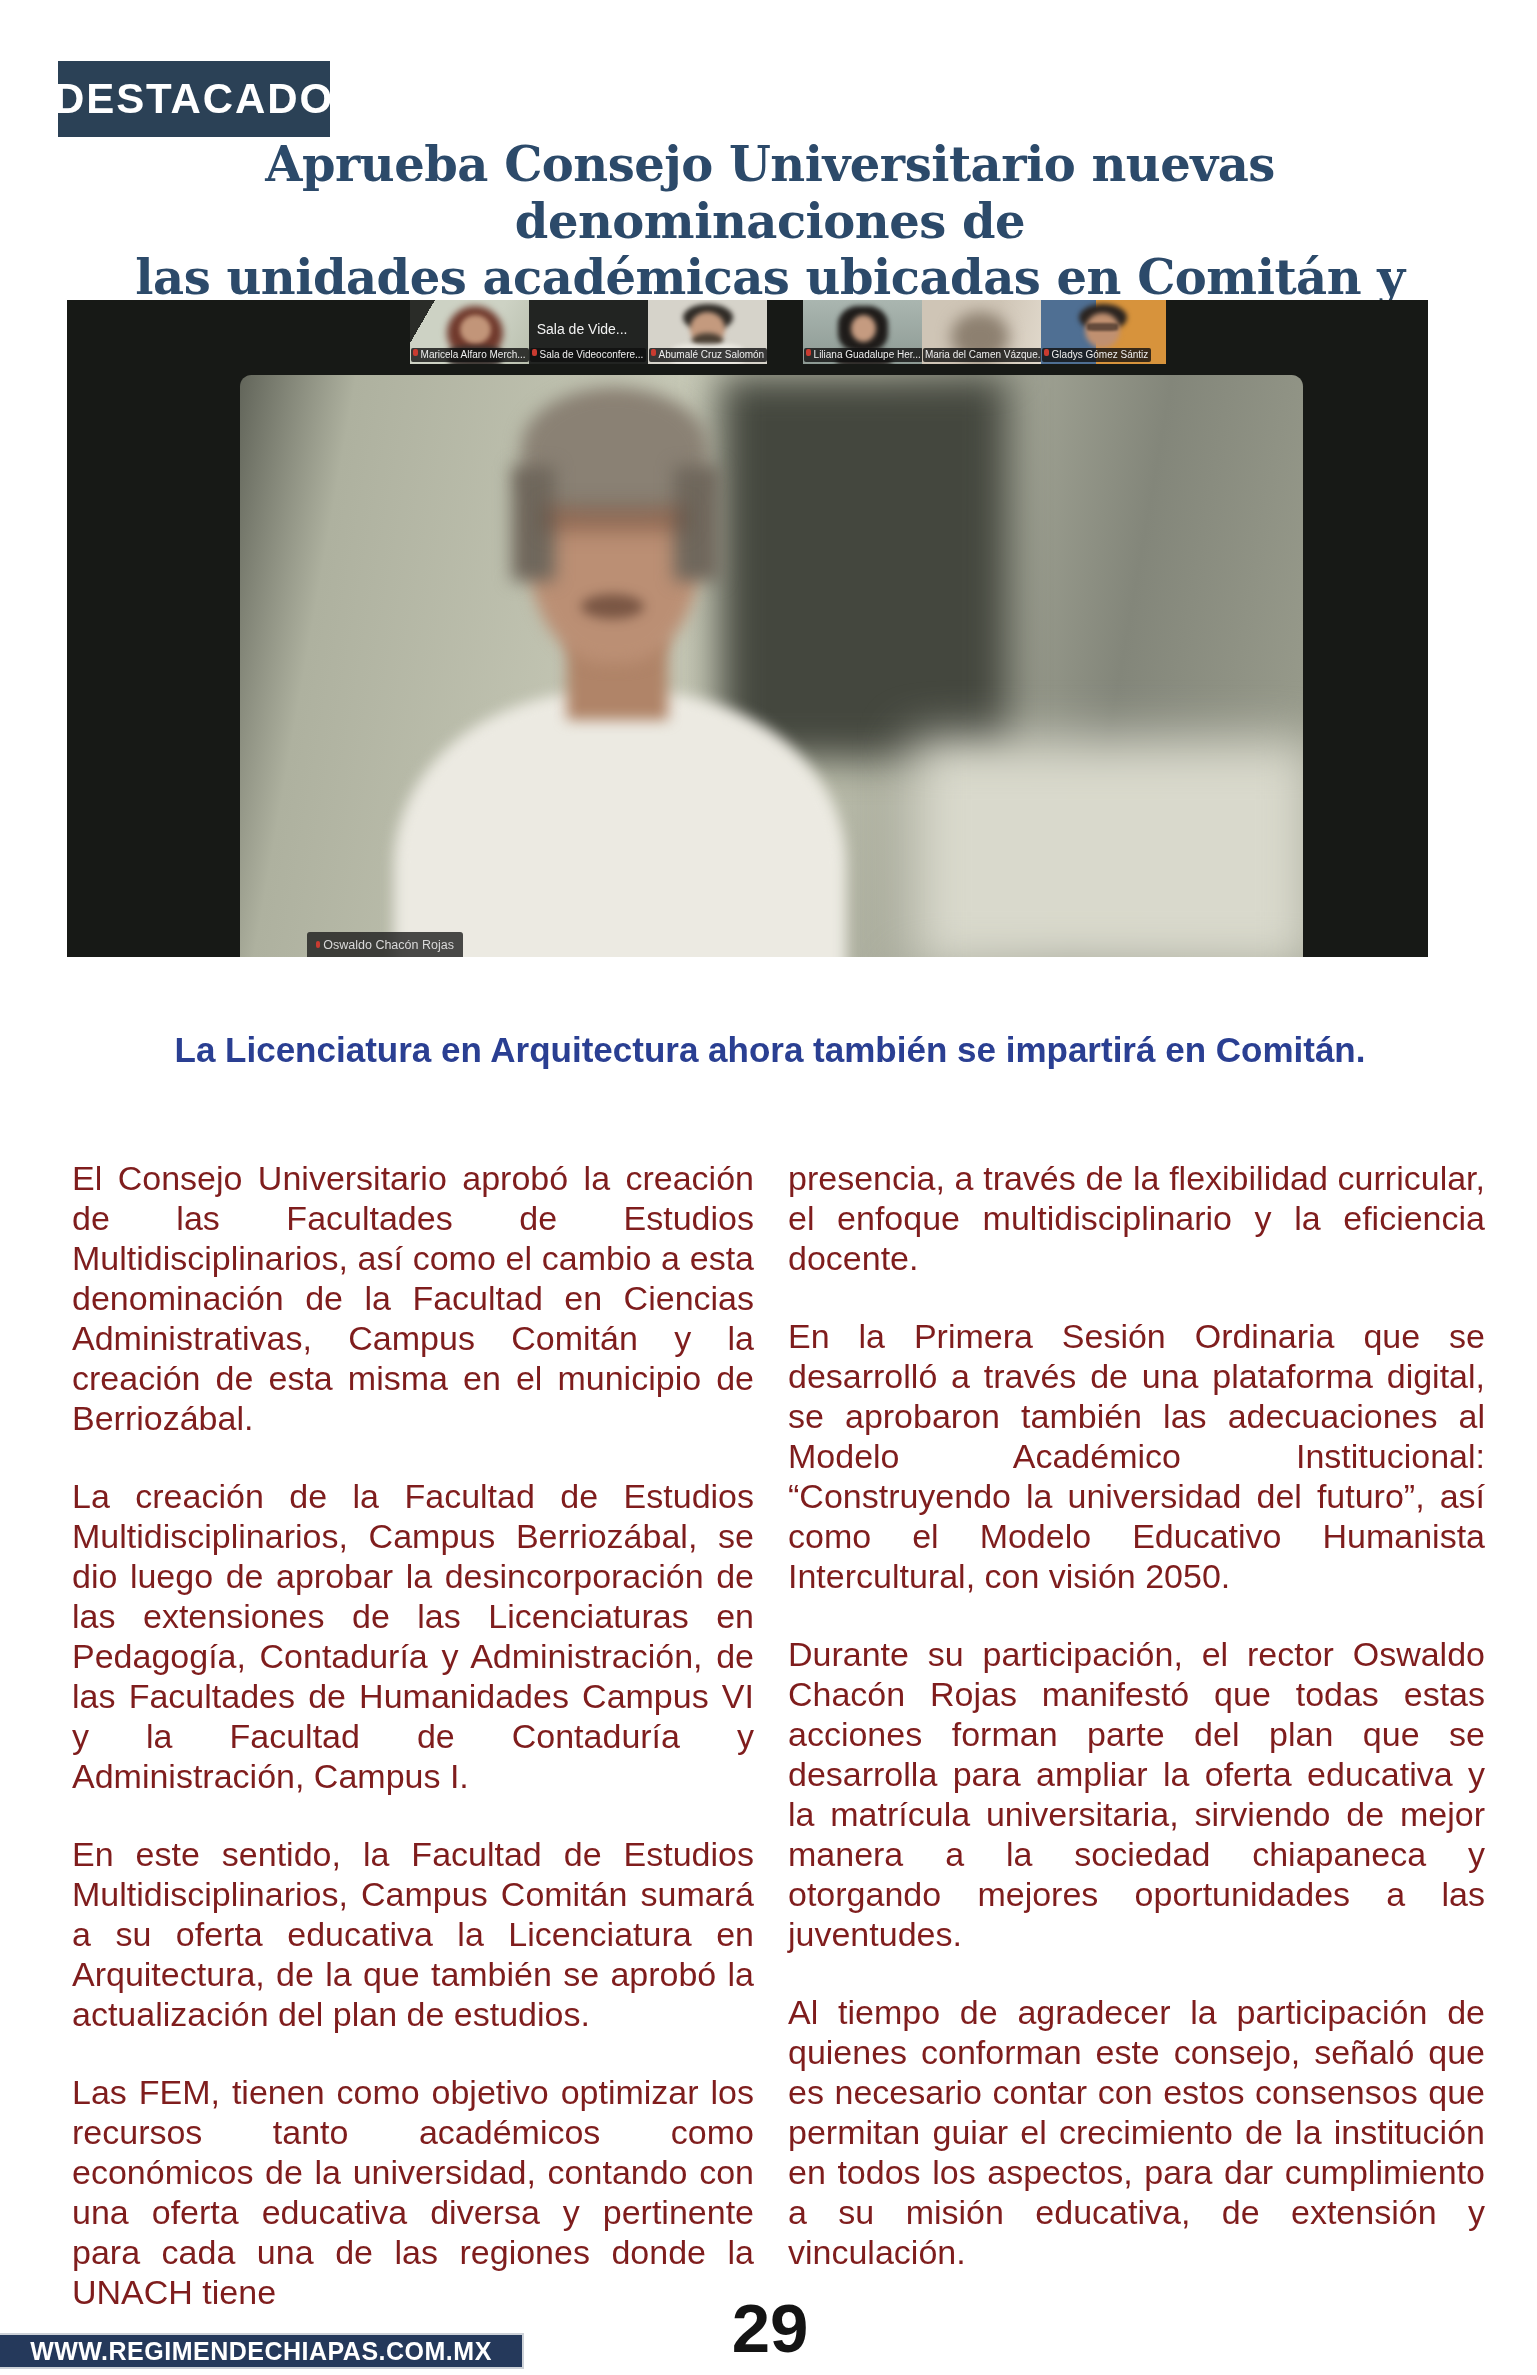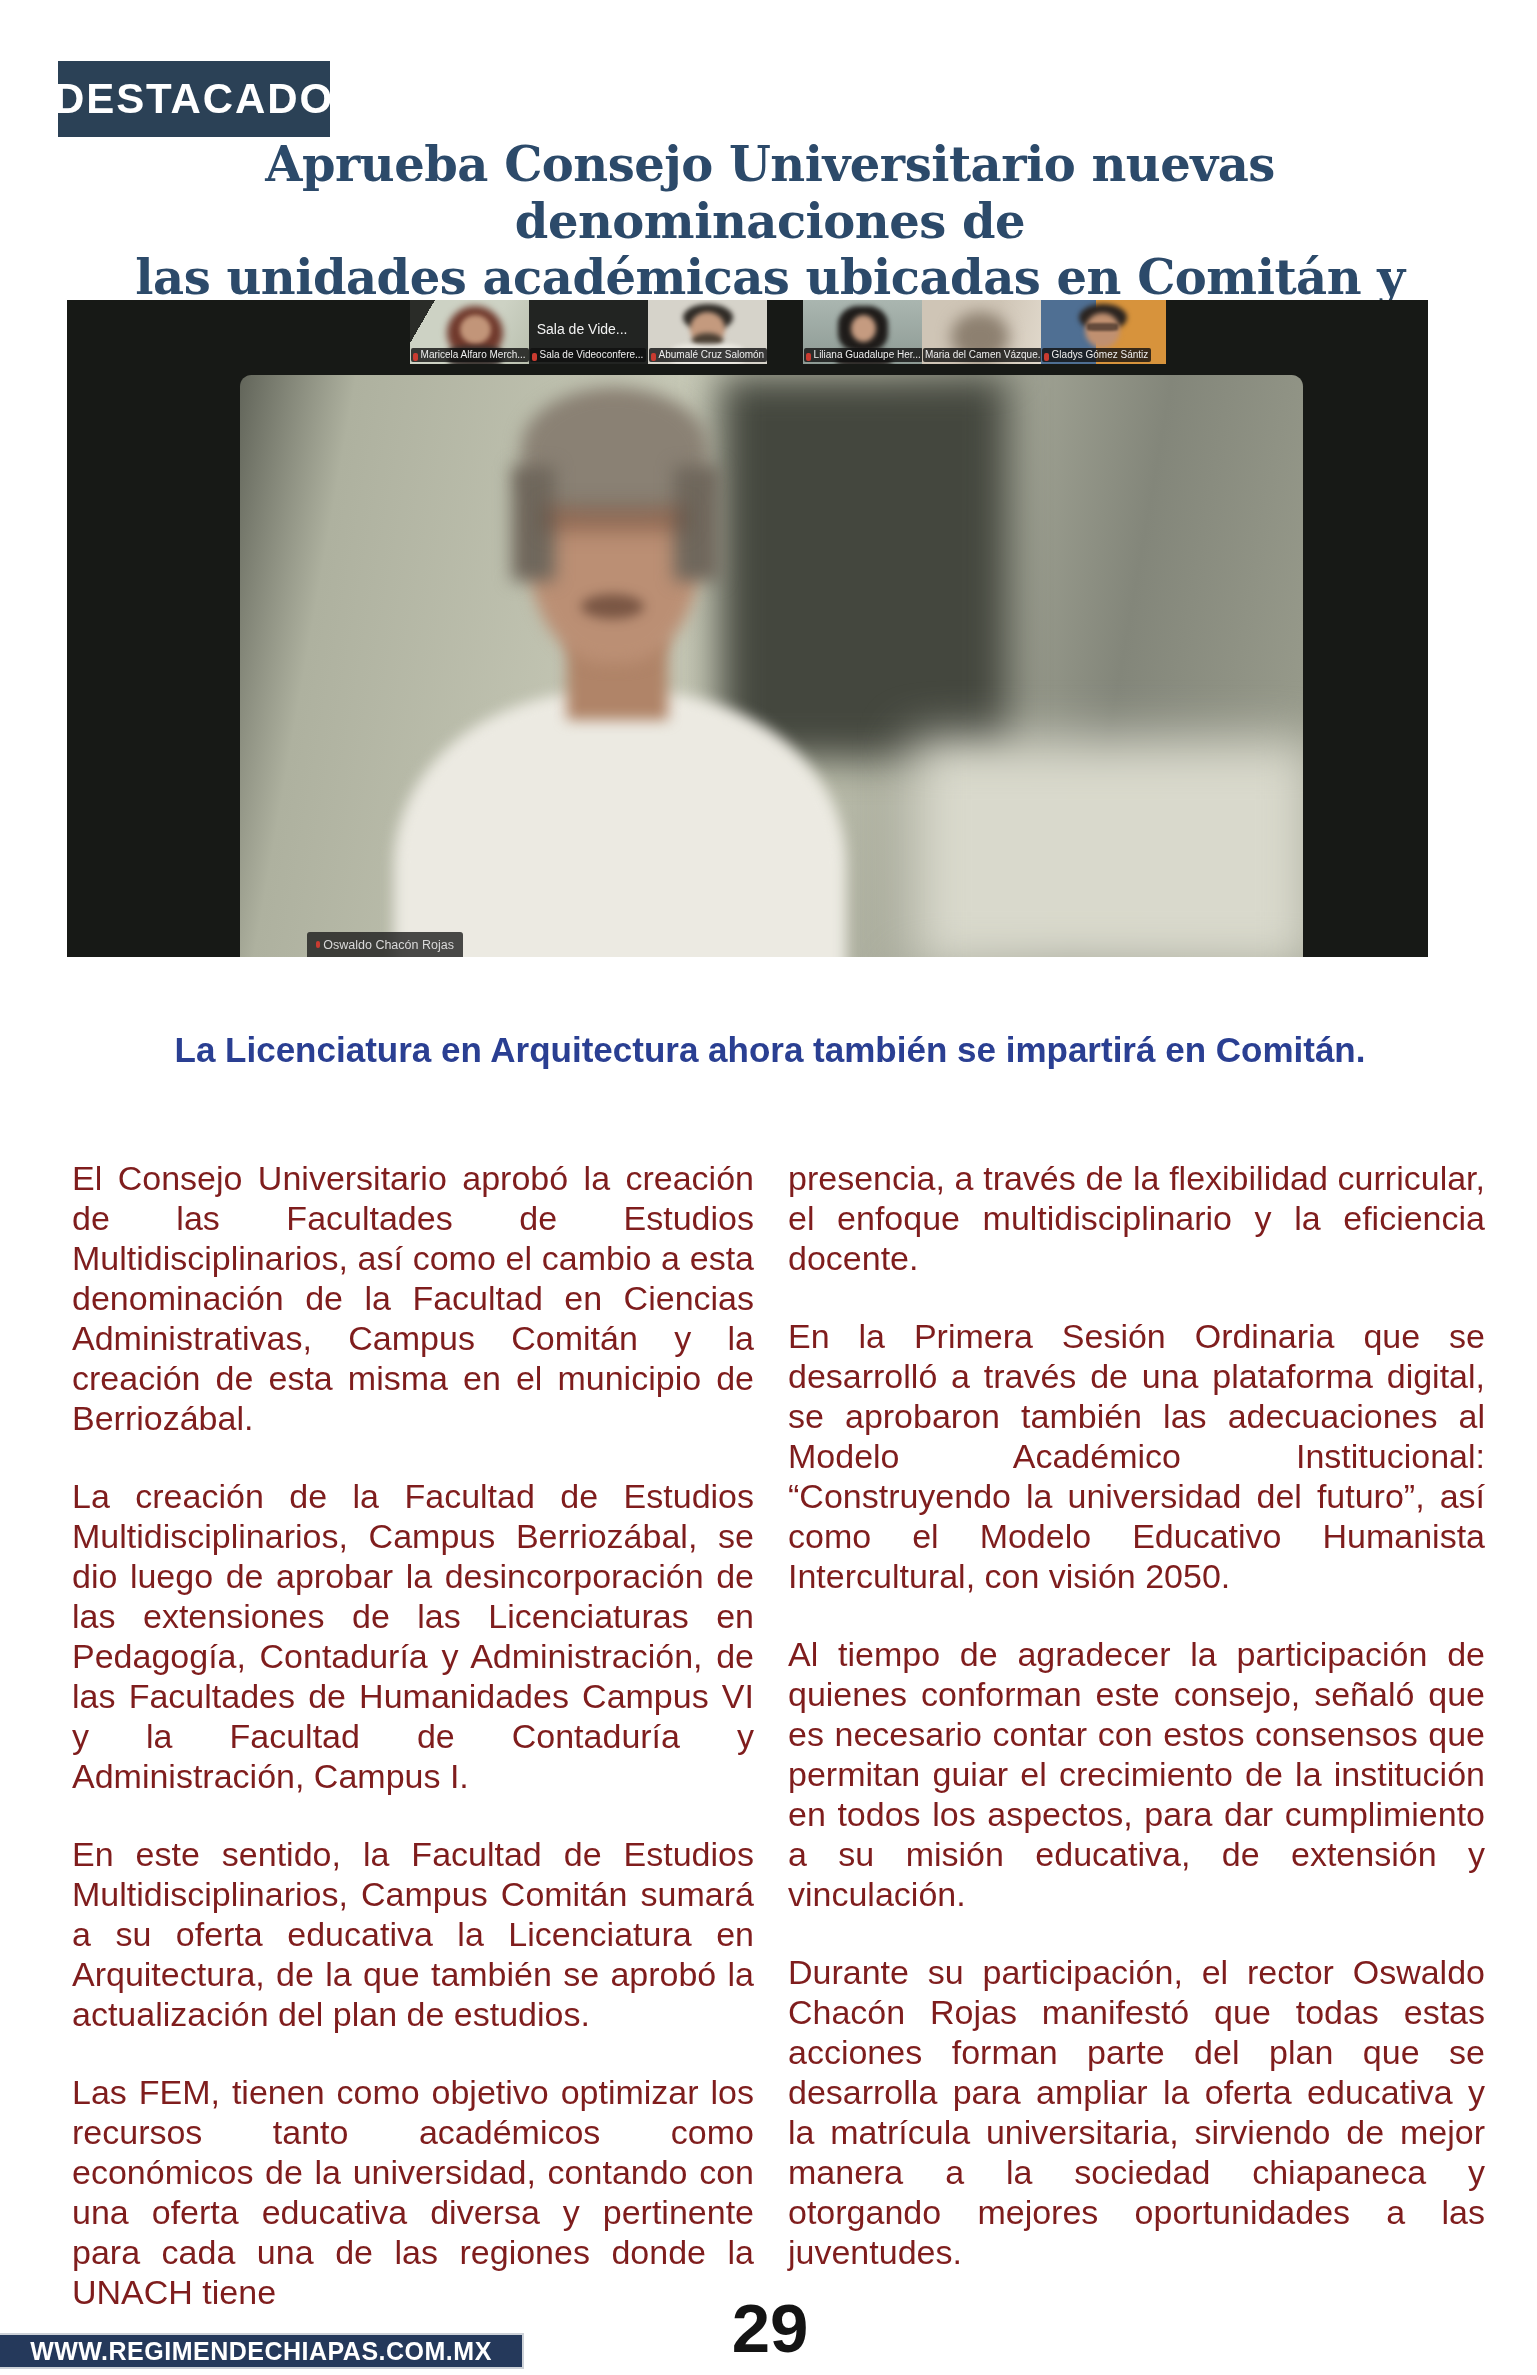--- a/index.html
+++ b/index.html
@@ -15,21 +15,21 @@
   .headline{position:absolute;left:60px;top:136px;width:1420px;text-align:center;
             font-family:"DejaVu Serif",serif;font-weight:bold;color:#2c4a6a;
             font-size:48px;line-height:1.18;letter-spacing:-0.5px;}
 
   
   .photo{position:absolute;left:67px;top:300px;width:1361px;height:657px;background:#171916;overflow:hidden;}
   .strip{position:absolute;left:343px;top:0;width:716px;height:64px;display:flex;}
   .tile{position:relative;width:119px;height:64px;overflow:hidden;flex:none;}
   .plabel{position:absolute;left:1px;bottom:1.9px;max-width:114px;background:rgba(15,15,15,.8);
           color:#eee;font-size:10px;line-height:12.5px;padding:1px 2.9px 1px 1.9px;border-radius:1.9px;
-          white-space:nowrap;overflow:hidden;display:flex;align-items:flex-end;}
+          white-space:nowrap;overflow:hidden;display:flex;align-items:flex-start;}
   .mic{display:inline-block;width:4.8px;height:7.7px;background:#c93b30;border-radius:1.9px;margin-right:2.9px;flex:none;}
   .blob{position:absolute;border-radius:50%;}
   .t1{background:linear-gradient(120deg,#2a2c28 0 16%,#cdd2c4 16% 62%,#b9bfae 100%);}
   .t2{background:#222422;}
   .t2 .sala-text{position:absolute;left:7.7px;top:21px;color:#f2f2f2;font-size:14px;}
   .t3{background:#d6d3ca;}
   .t4{background:linear-gradient(#aab6b0,#8d9a94);margin-left:36px;}
   .t5{background:linear-gradient(100deg,#cfc5b6 0 60%,#e0d8cb 100%);}
   .t6{background:linear-gradient(90deg,#4f6f93 0 44%,#d7933c 44% 100%);padding-left:6px;}
 
@@ -164,22 +164,22 @@
   <div class="col col-left">
     <p>El Consejo Universitario aprobó la creación de las Facultades de Estudios Multidisciplinarios, así como el cambio a esta denominación de la Facultad en Ciencias Administrativas, Campus Comitán y la creación de esta misma en el municipio de Berriozábal.</p>
     <p>La creación de la Facultad de Estudios Multidisciplinarios, Campus Berriozábal, se dio luego de aprobar la desincorporación de las extensiones de las Licenciaturas en Pedagogía, Contaduría y Administración, de las Facultades de Humanidades Campus VI y la Facultad de Contaduría y Administración, Campus I.</p>
     <p>En este sentido, la Facultad de Estudios Multidisciplinarios, Campus Comitán sumará a su oferta educativa la Licenciatura en Arquitectura, de la que también se aprobó la actualización del plan de estudios.</p>
     <p>Las FEM, tienen como objetivo optimizar los recursos tanto académicos como económicos de la universidad, contando con una oferta educativa diversa y pertinente para cada una de las regiones donde la UNACH tiene</p>
   </div>
 
   <div class="col col-right">
     <p>presencia, a través de la flexibilidad curricular, el enfoque multidisciplinario y la eficiencia docente.</p>
     <p>En la Primera Sesión Ordinaria que se desarrolló a través de una plataforma digital, se aprobaron también las adecuaciones al Modelo Académico Institucional: “Construyendo la universidad del futuro”, así como el Modelo Educativo Humanista Intercultural, con visión 2050.</p>
+    <p>Durante su participación, el rector Oswaldo Chacón Rojas manifestó que todas estas acciones forman parte del plan que se desarrolla para ampliar la oferta educativa y la matrícula universitaria, sirviendo de mejor manera a la sociedad chiapaneca y otorgando mejores oportunidades a las juventudes.</p>
     <p>Al tiempo de agradecer la participación de quienes conforman este consejo, señaló que es necesario contar con estos consensos que permitan guiar el crecimiento de la institución en todos los aspectos, para dar cumplimiento a su misión educativa, de extensión y vinculación.</p>
-    <p>Durante su participación, el rector Oswaldo Chacón Rojas manifestó que todas estas acciones forman parte del plan que se desarrolla para ampliar la oferta educativa y la matrícula universitaria, sirviendo de mejor manera a la sociedad chiapaneca y otorgando mejores oportunidades a las juventudes.</p>
   </div>
 
   <div class="pagenum">29</div>
 
   <div class="footer-bar">
     <span>WWW.REGIMENDECHIAPAS.COM.MX</span>
   </div>
 
 </div>
 

